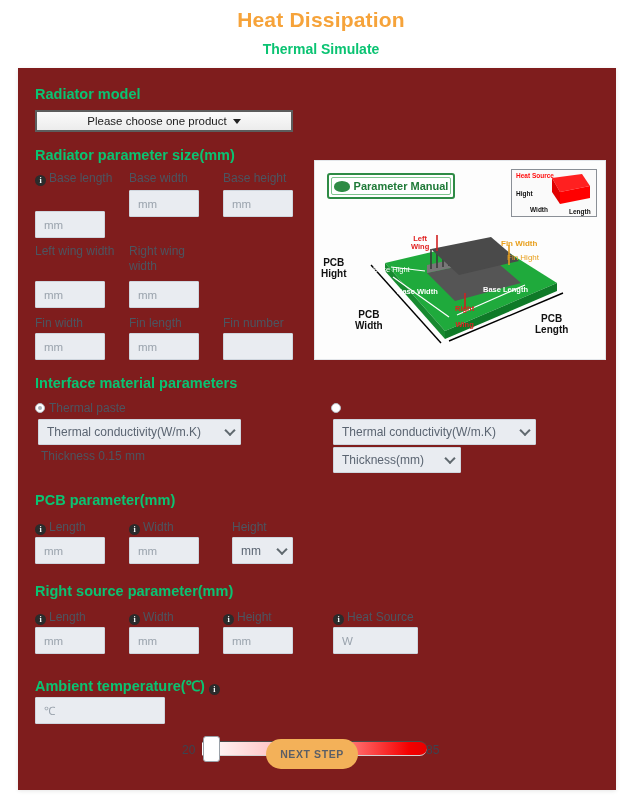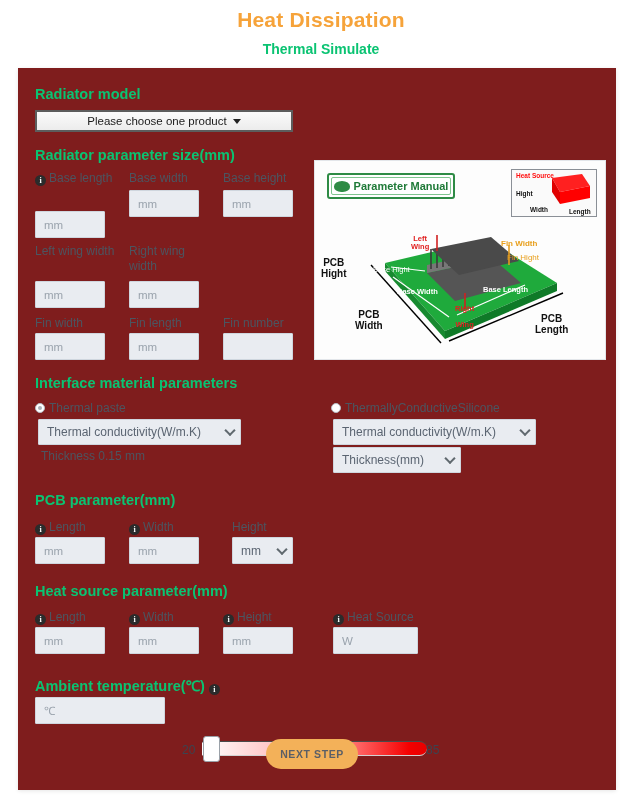--- a/index.html
+++ b/index.html
@@ -311,42 +311,42 @@
 
 <div class="sec-title" style="left:35px; top:375px;">Interface material parameters</div>
 
 <div class="lbl" style="left:35px; top:401px;"><span class="radio on"></span><span>Thermal paste</span></div>
 <div class="selwrap" style="left:38px; top:419px;">
   <select class="sel" style="position:relative; left:0; top:0; width:203px; height:26px;"><option>Thermal conductivity(W/m.K)</option></select>
   <span class="chev"></span>
 </div>
 <div class="thick-note" style="left:41px; top:449px;">Thickness 0.15 mm</div>
 
-<div class="lbl" style="left:331px; top:401px;"><span class="radio"></span><span>ThermallyConductiveSilicone</span></div>
+<div class="lbl" style="left:331px; top:401px;"><span class="radio"></span></div>
 <div class="selwrap" style="left:333px; top:419px;">
   <select class="sel" style="position:relative; left:0; top:0; width:203px; height:26px;"><option>Thermal conductivity(W/m.K)</option></select>
   <span class="chev"></span>
 </div>
 <div class="selwrap" style="left:333px; top:447px;">
   <select class="sel" style="position:relative; left:0; top:0; width:128px; height:26px;"><option>Thickness(mm)</option></select>
   <span class="chev"></span>
 </div>
 
 <div class="sec-title" style="left:35px; top:492px;">PCB parameter(mm)</div>
 <div class="lbl" style="left:35px; top:520px;"><span class="info-ico">i</span><span>Length</span></div>
 <input class="fld" style="left: 35px; top: 537px; width: 70px; height: 27px;" placeholder="mm">
 <div class="lbl" style="left:129px; top:520px;"><span class="info-ico">i</span><span>Width</span></div>
 <input class="fld" style="left: 129px; top: 537px; width: 70px; height: 27px;" placeholder="mm">
 <div class="lbl" style="left:232px; top:520px;">Height</div>
 <div class="selwrap" style="left:232px; top:537px;">
   <select class="sel" style="position:relative; left:0; top:0; width:61px; height:27px;"><option>mm</option></select>
   <span class="chev"></span>
 </div>
 
-<div class="sec-title" style="left:35px; top:583px;">Heat source parameter(mm)</div>
+<div class="sec-title" style="left:35px; top:583px;">Right source parameter(mm)</div>
 <div class="lbl" style="left:35px; top:610px;"><span class="info-ico">i</span><span>Length</span></div>
 <input class="fld" style="left: 35px; top: 627px; width: 70px; height: 27px;" placeholder="mm">
 <div class="lbl" style="left:129px; top:610px;"><span class="info-ico">i</span><span>Width</span></div>
 <input class="fld" style="left: 129px; top: 627px; width: 70px; height: 27px;" placeholder="mm">
 <div class="lbl" style="left:223px; top:610px;"><span class="info-ico">i</span><span>Height</span></div>
 <input class="fld" style="left: 223px; top: 627px; width: 70px; height: 27px;" placeholder="mm">
 <div class="lbl" style="left:333px; top:610px;"><span class="info-ico">i</span><span>Heat Source</span></div>
 <input class="fld" style="left: 333px; top: 627px; width: 85px; height: 27px;" placeholder="W">
 
 <div class="sec-title" style="left:35px; top:675px;"><span>Ambient temperature(℃)</span> <span class="info-ico">i</span></div>

